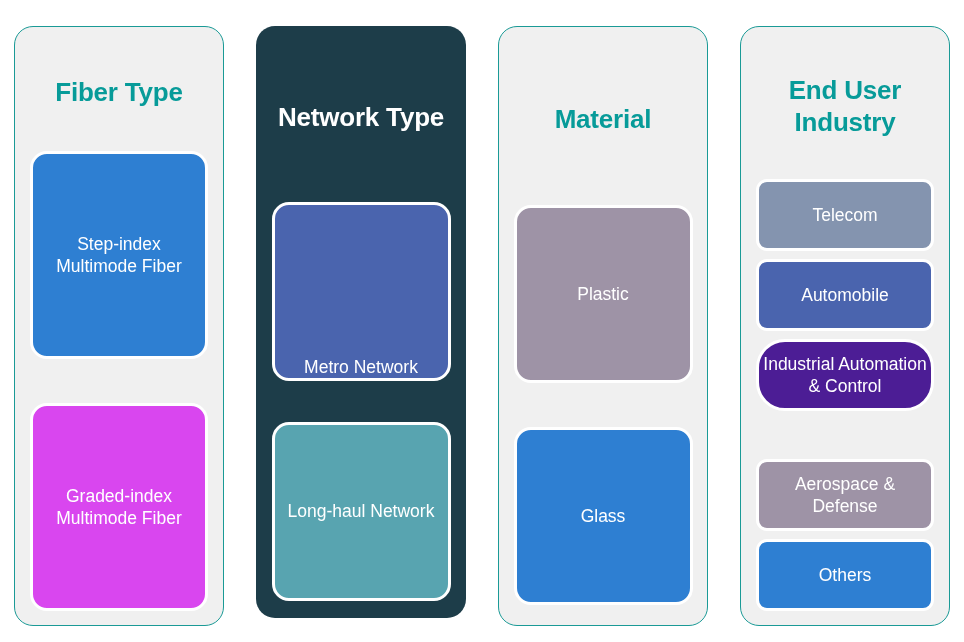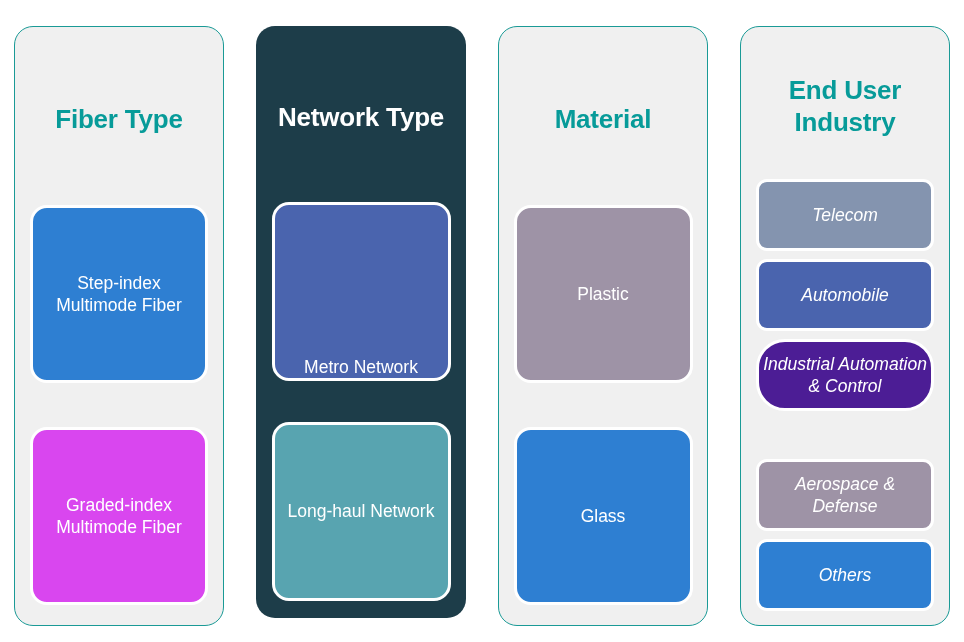--- a/index.html
+++ b/index.html
@@ -89,41 +89,41 @@
     text-align: center;
     font-size: 17.5px;
     line-height: 1.28;
     overflow: visible;
   }
 
   
   .items.tall { justify-content: flex-start; gap: 0; }
   .items.tall .card {
     width: 178px;
-    height: 178px;
+    height: 208px;
   }
   .items.tall .card.second { margin-top: 44px; }
 
   
   .items.tall2 .card { width: 179px; height: 179px; }
   .items.tall2 .card.second { margin-top: 41px; }
 
   
   .items.tall3 .card { width: 179px; height: 178px; }
   .items.tall3 .card.second { margin-top: 44px; }
 
   
   .items.short { gap: 8px; }
   .items.short .card {
     width: 178px;
     height: 72px;
     border-radius: 11px;
     border-width: 3.5px;
   }
-  .items.short .card .lbl { white-space: nowrap; font-style: italic; }
+  .items.short .card .lbl { white-space: nowrap; }
   .items.short .card.wrap .lbl { white-space: normal; }
 
   .lbl { display: block; padding: 0 4px; }
 </style>
 </head>
 <body>
 
 <div id="board">
 
   <div class="panel light">

